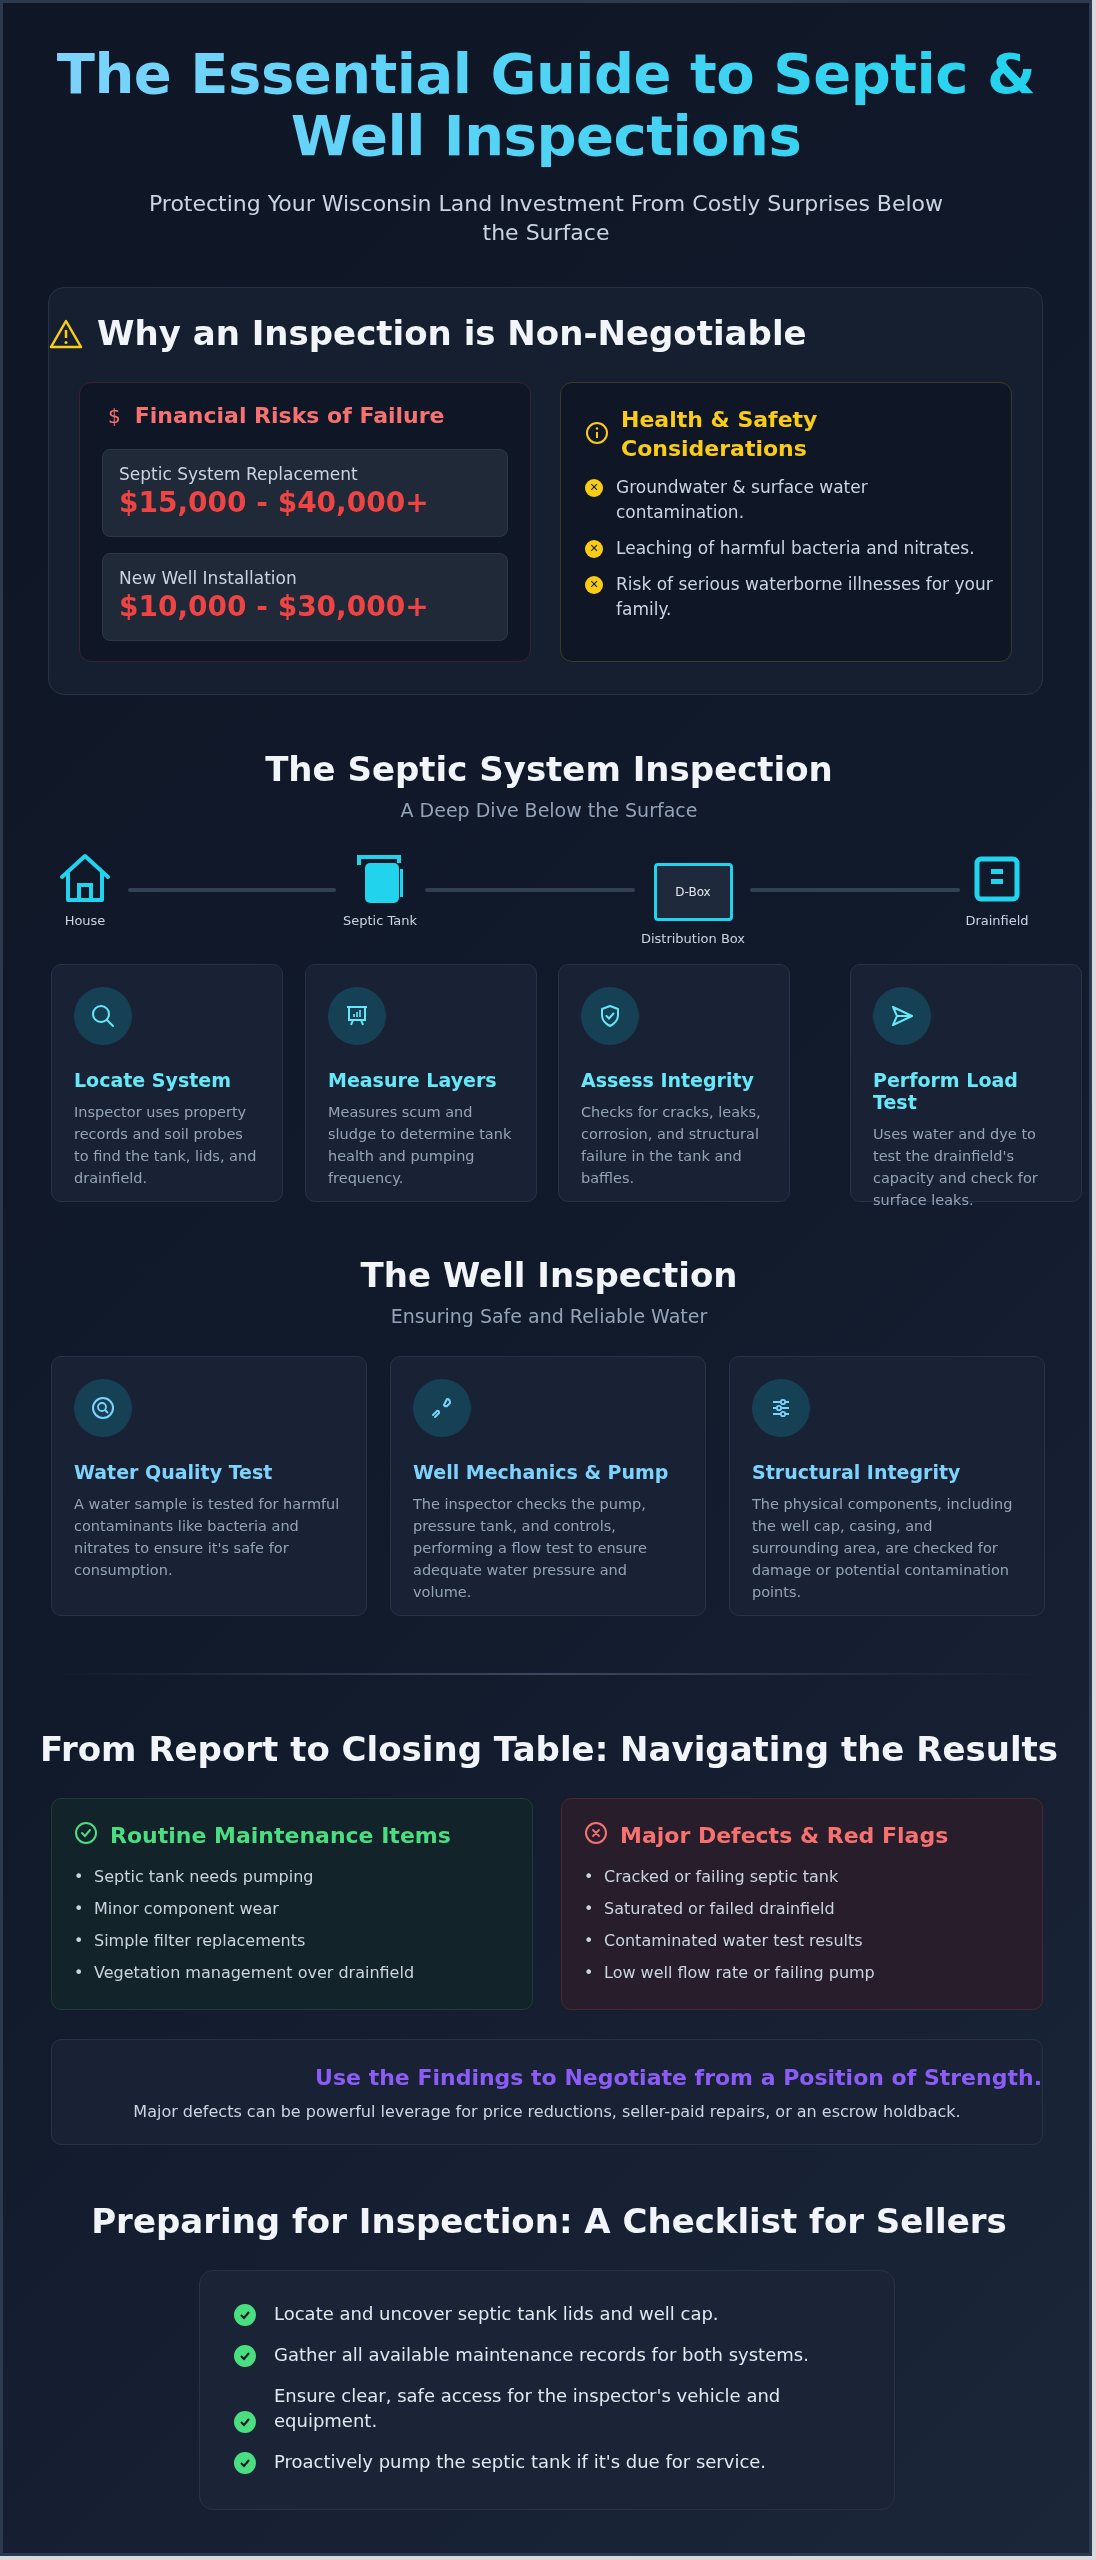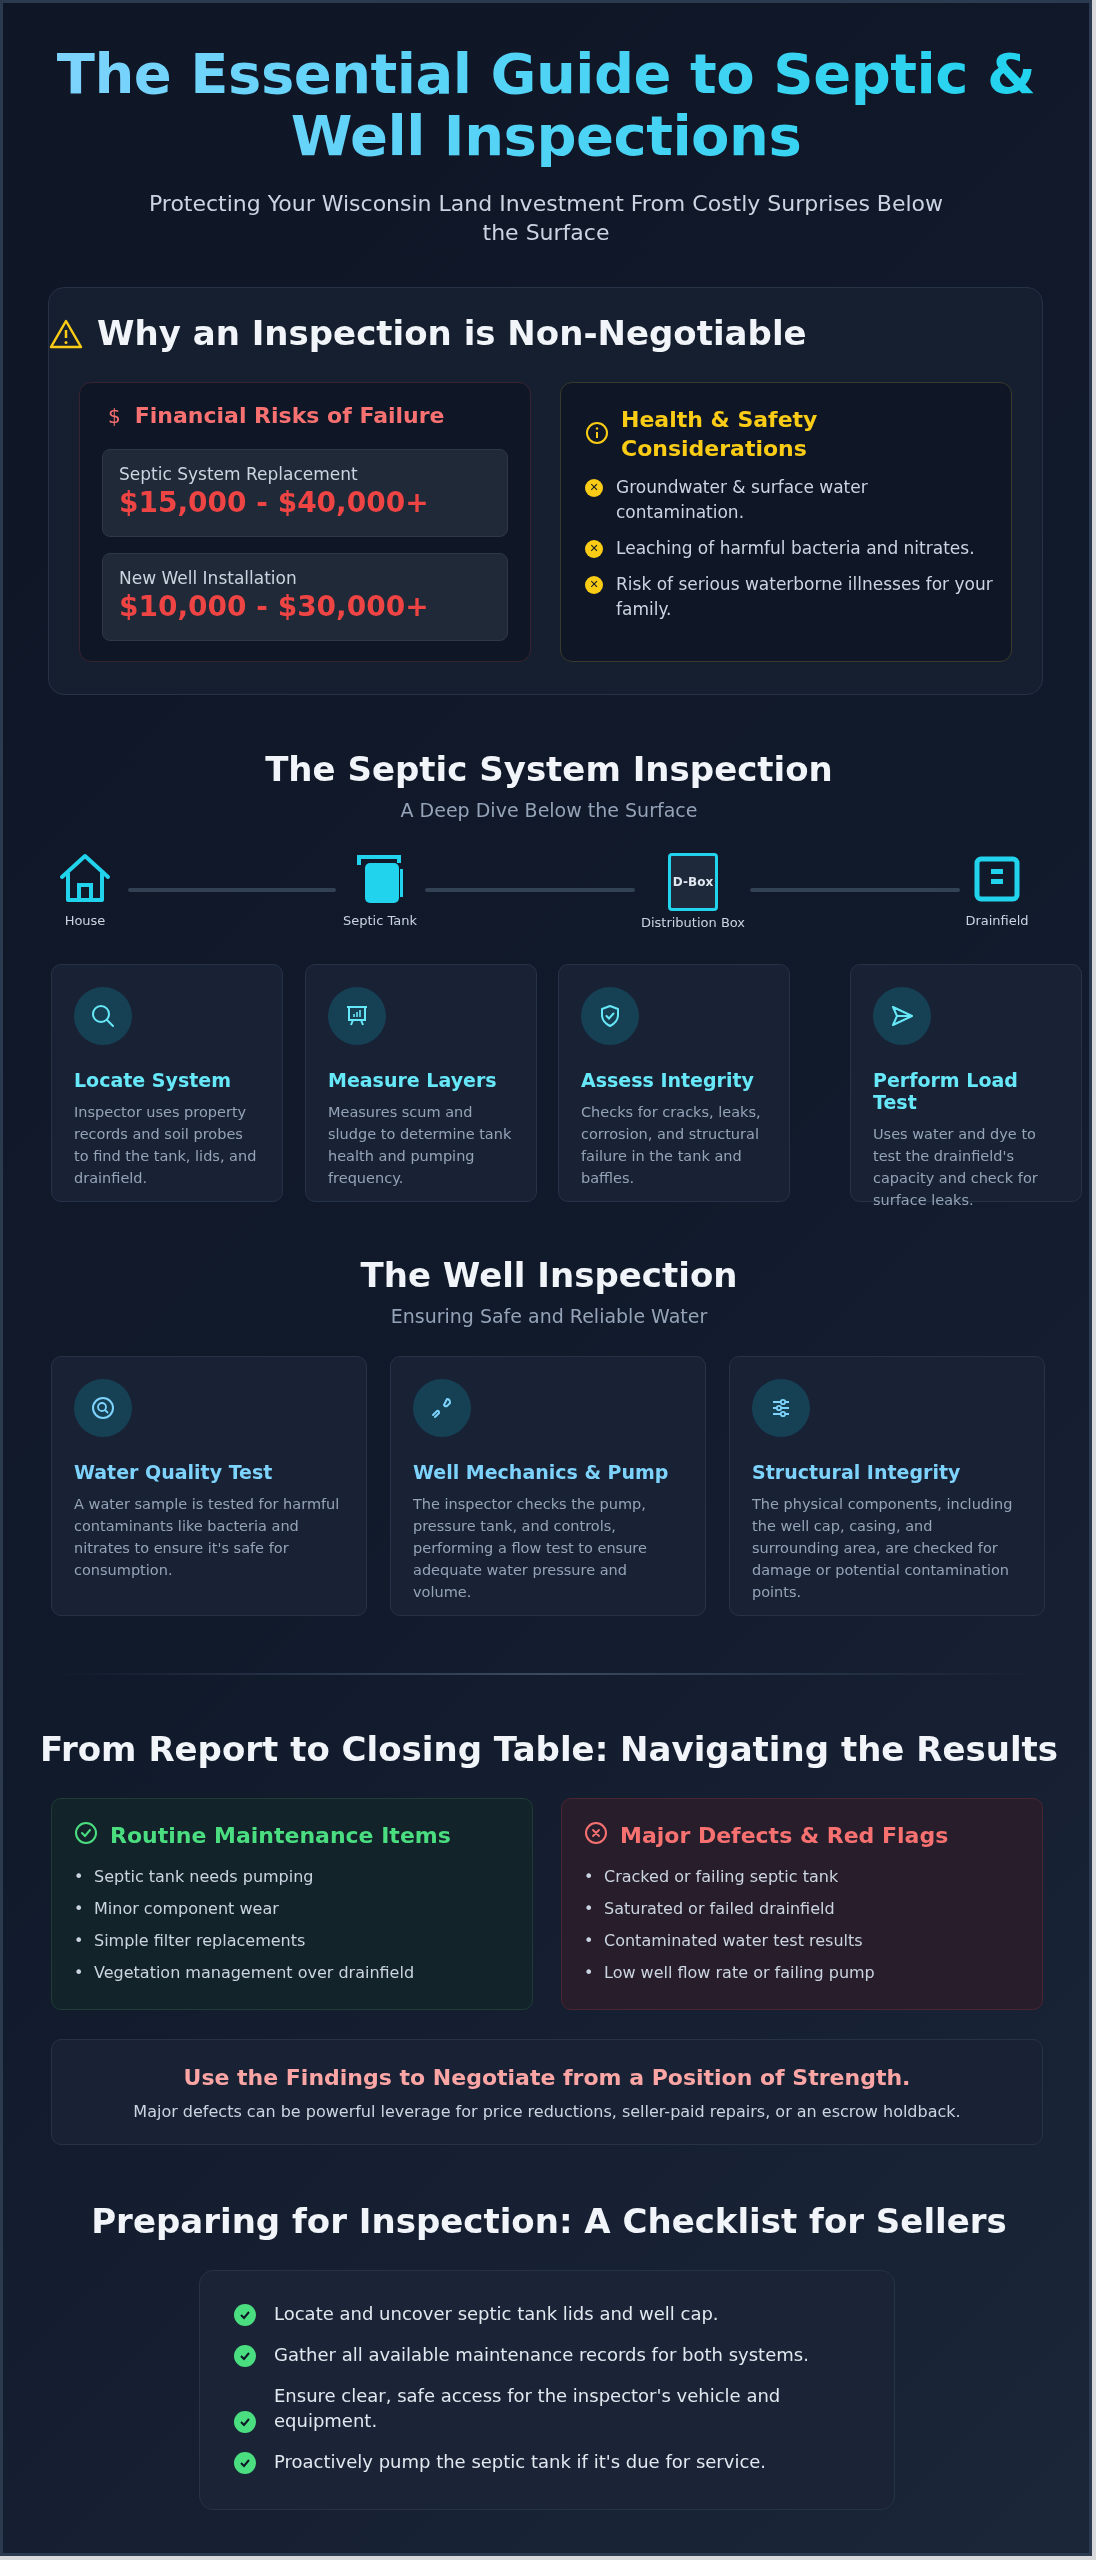--- a/index.html
+++ b/index.html
@@ -44,21 +44,21 @@
   .hitems li { display: flex; font-size: 17px; color: #cbd5e1; line-height: 25px; margin-bottom: 11px; }
   .xdot { flex: none; width: 18px; height: 18px; border-radius: 50%; background: #facc15; color: #111827; font-size: 11px; font-weight: bold; text-align: center; line-height: 18px; margin: 4px 13px 0 0; }
 
   .sec-title { position: absolute; left: 0; width: 1092px; text-align: center; font-size: 34px; font-weight: bold; color: #f1f5f9; }
   .sec-sub { position: absolute; left: 0; width: 1092px; text-align: center; font-size: 19px; color: #94a3b8; }
 
   .flow { position: absolute; left: 60px; top: 850px; width: 970px; height: 80px; }
   .flow .line { position: absolute; top: 35px; height: 4px; background: #334155; border-radius: 2px; }
   .node { position: absolute; top: 0; text-align: center; }
   .node .lab { font-size: 13px; color: #cbd5e1; margin-top: 4px; white-space: nowrap; }
-  .dbox { width: 50px; height: 58px; border: 3px solid #22d3ee; background: #1e293b; border-radius: 4px; color: #e2e8f0; font-size: 12px; font-weight: bold; line-height: 52px; margin: 0 auto; }
+  .dbox { width: 79px; height: 58px; border: 3px solid #22d3ee; background: #1e293b; border-radius: 4px; color: #e2e8f0; font-size: 12px; font-weight: normal; line-height: 52px; margin: 10px auto; }
 
   .step {
     position: absolute; top: 961px; width: 232px; height: 238px;
     background: #192235; border: 1px solid #263246; border-radius: 10px; padding: 22px;
   }
   .ic-circ { width: 58px; height: 58px; border-radius: 50%; background: #164155; display: flex; align-items: center; justify-content: center; }
   .step h3 { font-size: 19px; font-weight: bold; color: #67e8f9; margin-top: 24px; }
   .step p { font-size: 14.5px; color: #94a3b8; line-height: 22px; margin-top: 10px; }
 
   .wcard {
@@ -75,21 +75,21 @@
   .res.bad { left: 558px; background: #281e2b; border: 1px solid #4a2532; }
   .res h3 { display: flex; align-items: center; font-size: 22px; font-weight: bold; }
   .res.good h3 { color: #4ade80; }
   .res.bad h3 { color: #f87171; }
   .res h3 svg { margin-right: 12px; }
   .res ul { list-style: none; margin-top: 16px; }
   .res li { font-size: 16px; color: #cbd5e1; line-height: 22px; margin-bottom: 10px; padding-left: 20px; position: relative; }
   .res li::before { content: "•"; position: absolute; left: 0; color: #cbd5e1; }
 
   .nego { position: absolute; left: 48px; top: 2036px; width: 992px; height: 106px; background: #182234; border: 1px solid #263246; border-radius: 10px; text-align: center; }
-  .nego h4 { font-size: 22px; font-weight: bold; color: #fca5a5; margin-top: 25px; }
+  .nego h4 { font-size: 22px; font-weight: bold; color: #8b5cf6; margin-top: 25px; text-align: right; }
   .nego p { font-size: 16px; color: #cbd5e1; margin-top: 12px; }
 
   .check { position: absolute; left: 196px; top: 2267px; width: 696px; height: 240px; background: #1a2436; border: 1px solid #263246; border-radius: 14px; padding: 30px 34px; }
   .check ul { list-style: none; }
   .check li { display: flex; align-items: flex-end; font-size: 18px; color: #e2e8f0; line-height: 25px; margin-bottom: 16px; }
   .cdot { flex: none; width: 22px; height: 22px; border-radius: 50%; background: #4ade80; margin-right: 18px; display: flex; align-items: center; justify-content: center; }
 </style>
 </head>
 <body>
 

